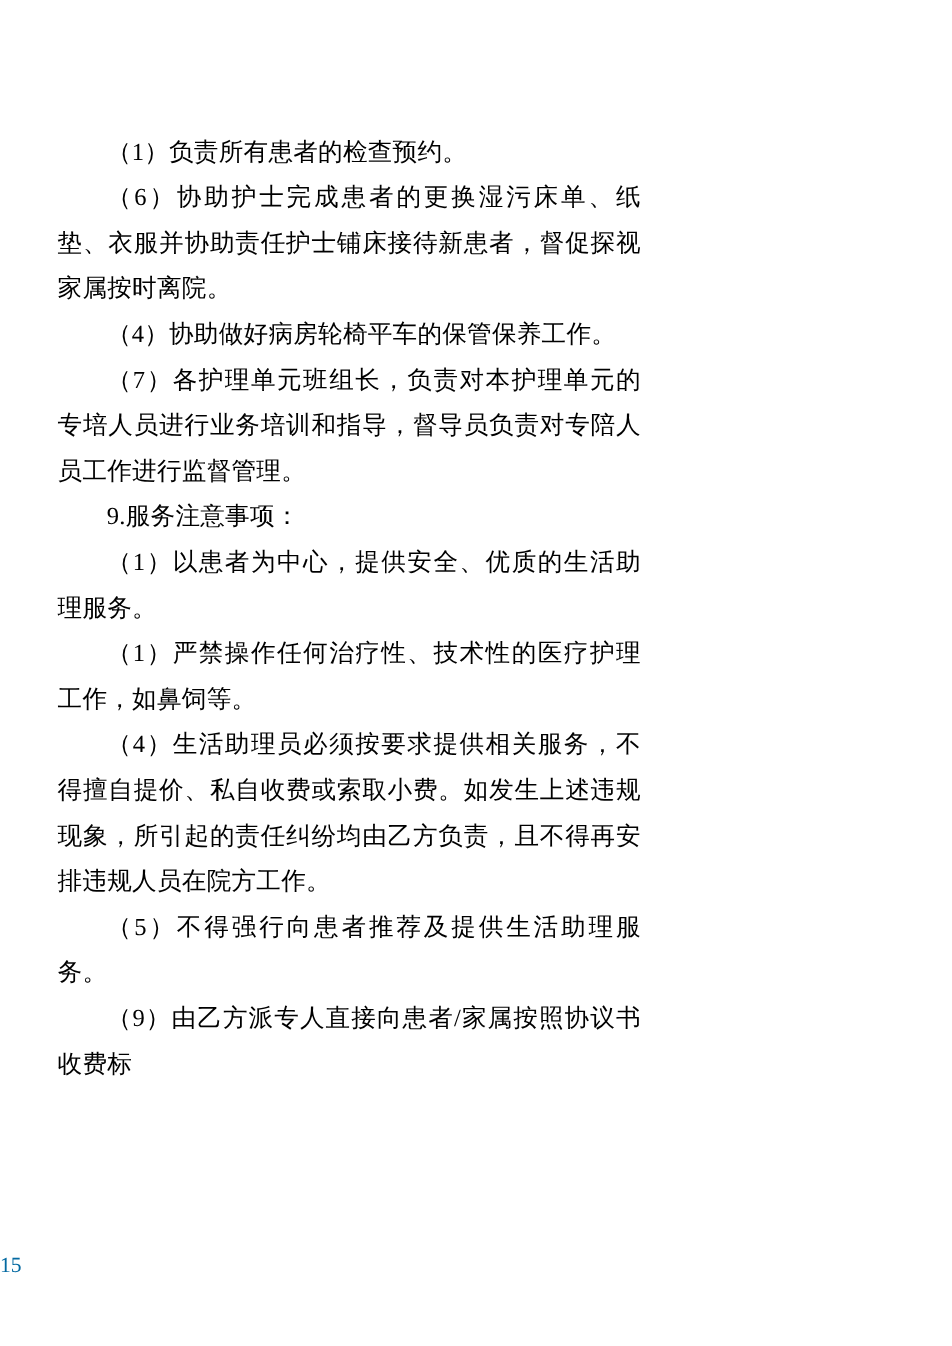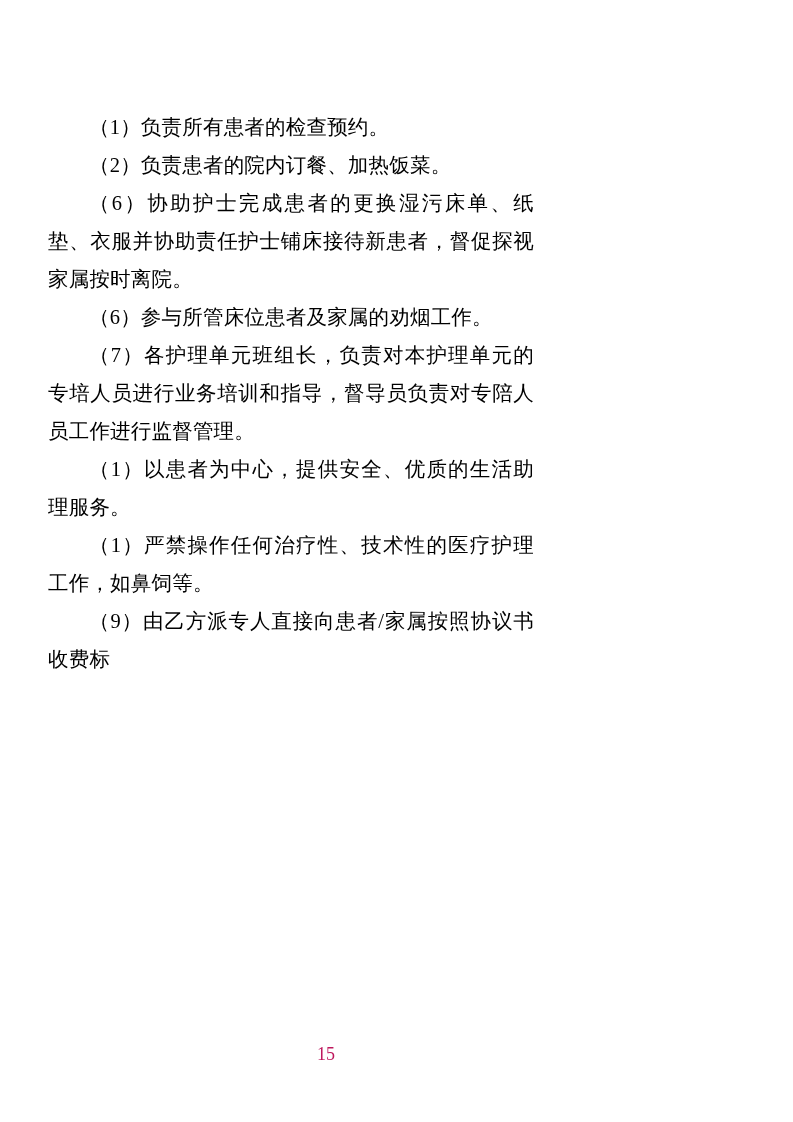--- a/index.html
+++ b/index.html
@@ -32,34 +32,35 @@
   .para {
     margin: 0;
     text-indent: 2em;
     white-space: normal;
   }
   .page-number {
     position: absolute;
     left: 0;
     right: 0;
     top: 1028px;
-    text-align: center;
     font-size: 18px;
     font-family: "Liberation Serif", "DejaVu Serif", serif;
-    color: #be185d;
+    color: #0369a1;
   }
 </style>
 </head>
 <body>
 
 <div class="page">
   <div class="body-text">
     <p class="para">（1）负责所有患者的检查预约。</p>
-    <p class="para">（2）负责患者的院内订餐、加热饭菜。</p>
     <p class="para">（6）协助护士完成患者的更换湿污床单、纸垫、衣服并协助责任护士铺床接待新患者，督促探视家属按时离院。</p>
-    <p class="para">（6）参与所管床位患者及家属的劝烟工作。</p>
+    <p class="para">（4）协助做好病房轮椅平车的保管保养工作。</p>
     <p class="para">（7）各护理单元班组长，负责对本护理单元的专培人员进行业务培训和指导，督导员负责对专陪人员工作进行监督管理。</p>
+    <p class="para">9.服务注意事项：</p>
     <p class="para">（1）以患者为中心，提供安全、优质的生活助理服务。</p>
     <p class="para">（1）严禁操作任何治疗性、技术性的医疗护理工作，如鼻饲等。</p>
+    <p class="para">（4）生活助理员必须按要求提供相关服务，不得擅自提价、私自收费或索取小费。如发生上述违规现象，所引起的责任纠纷均由乙方负责，且不得再安排违规人员在院方工作。</p>
+    <p class="para">（5）不得强行向患者推荐及提供生活助理服务。</p>
     <p class="para">（9）由乙方派专人直接向患者/家属按照协议书收费标</p>
   </div>
   <div class="page-number">15</div>
 </div>
 
 </body></html>

